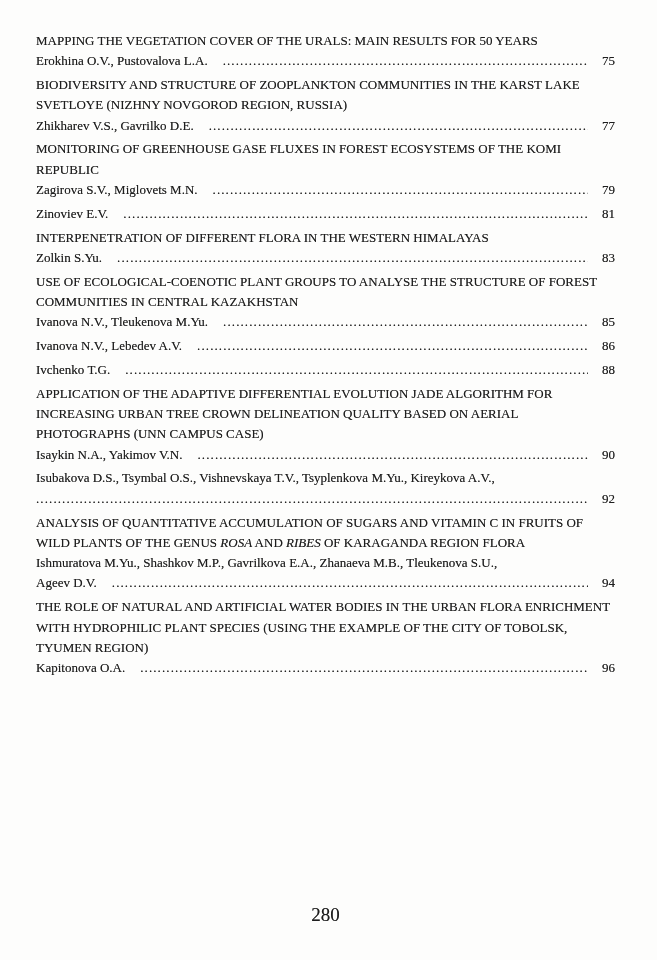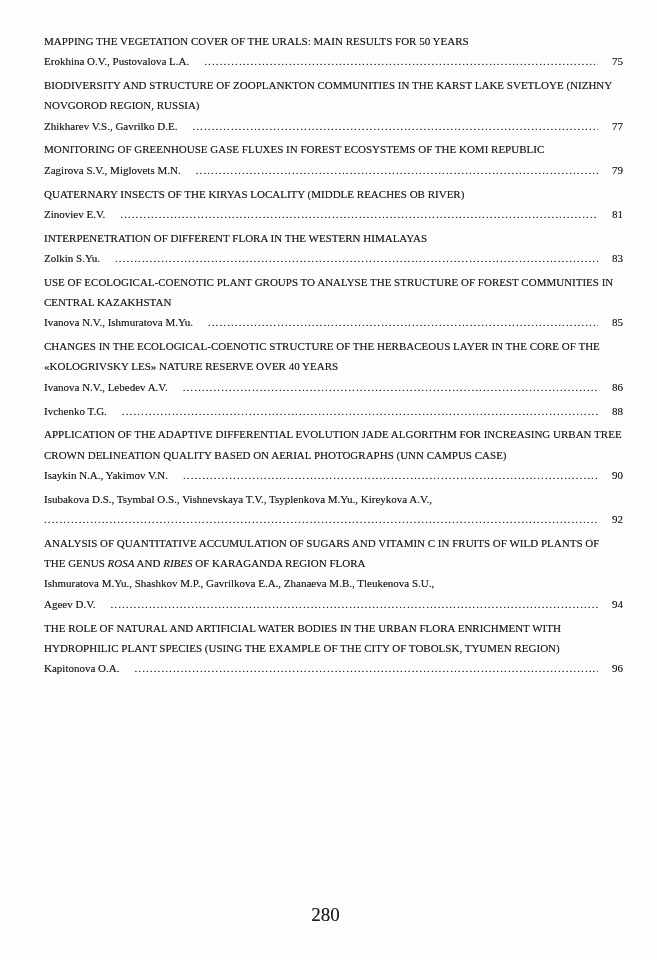--- a/index.html
+++ b/index.html
@@ -10,23 +10,23 @@
   }
   .doc {
     position: relative;
     width: 657px; height: 960px;
     background: #fdfdfc;
     color: #1e1e1e;
     overflow: hidden;
   }
   .toc {
     position: absolute;
-    left: 44px; top: 31px;
+    left: 36px; top: 31px;
     width: 579px;
-    font-size: 11px;
+    font-size: 13px;
     line-height: 20.3px;
     text-shadow: 0 0 0.4px rgba(20,20,20,0.55);
   }
   .entry { margin: 0 0 3.5px 0; }
   .title { }
   .tpart { }
   .tpart.it { font-style: italic; }
   .authors-line { }
   .authors-row {
     display: flex;
@@ -82,45 +82,43 @@
       </div>
       <div class="entry">
         <div class="title"><span class="tpart">MONITORING OF GREENHOUSE GASE FLUXES IN FOREST ECOSYSTEMS OF THE KOMI REPUBLIC</span></div>
         <div class="authors-row">
           <span class="authors-text">Zagirova S.V., Miglovets M.N.</span>
           <span class="leader">..........................................................................................................................................................................</span>
           <span class="pagenum">79</span>
         </div>
       </div>
       <div class="entry">
-        <div class="title"><span class="tpart">QUATERNARY INSECTS OF THE KIRYAS LOCALITY (MIDDLE REACHES OB RIVER)</span></div>
         <div class="authors-row">
           <span class="authors-text">Zinoviev E.V.</span>
           <span class="leader">..........................................................................................................................................................................</span>
           <span class="pagenum">81</span>
         </div>
       </div>
       <div class="entry">
         <div class="title"><span class="tpart">INTERPENETRATION OF DIFFERENT FLORA IN THE WESTERN HIMALAYAS</span></div>
         <div class="authors-row">
           <span class="authors-text">Zolkin S.Yu.</span>
           <span class="leader">..........................................................................................................................................................................</span>
           <span class="pagenum">83</span>
         </div>
       </div>
       <div class="entry">
         <div class="title"><span class="tpart">USE OF ECOLOGICAL-COENOTIC PLANT GROUPS TO ANALYSE THE STRUCTURE OF FOREST COMMUNITIES IN CENTRAL KAZAKHSTAN</span></div>
         <div class="authors-row">
-          <span class="authors-text">Ivanova N.V., Ishmuratova M.Yu.</span>
+          <span class="authors-text">Ivanova N.V., Tleukenova M.Yu.</span>
           <span class="leader">..........................................................................................................................................................................</span>
           <span class="pagenum">85</span>
         </div>
       </div>
       <div class="entry">
-        <div class="title"><span class="tpart">CHANGES IN THE ECOLOGICAL-COENOTIC STRUCTURE OF THE HERBACEOUS LAYER IN THE CORE OF THE «KOLOGRIVSKY LES» NATURE RESERVE OVER 40 YEARS</span></div>
         <div class="authors-row">
           <span class="authors-text">Ivanova N.V., Lebedev A.V.</span>
           <span class="leader">..........................................................................................................................................................................</span>
           <span class="pagenum">86</span>
         </div>
       </div>
       <div class="entry">
         <div class="authors-row">
           <span class="authors-text">Ivchenko T.G.</span>
           <span class="leader">..........................................................................................................................................................................</span>

